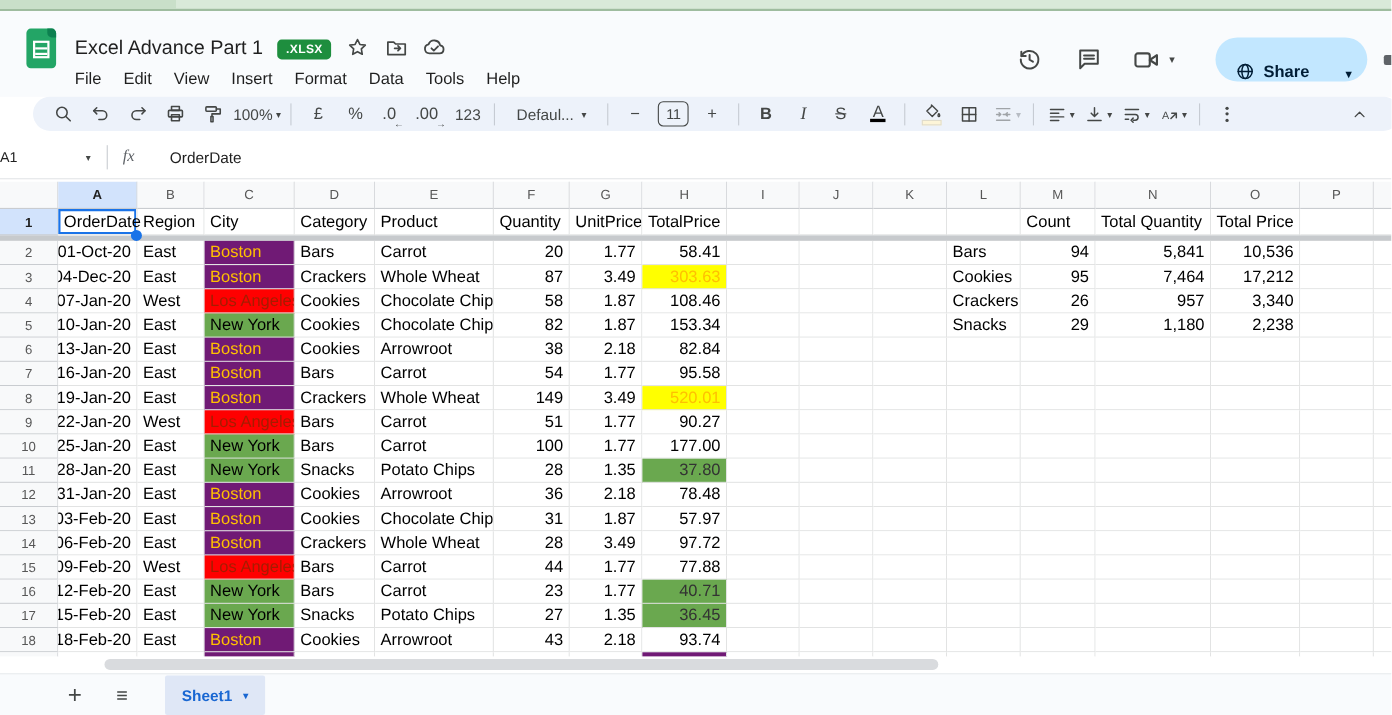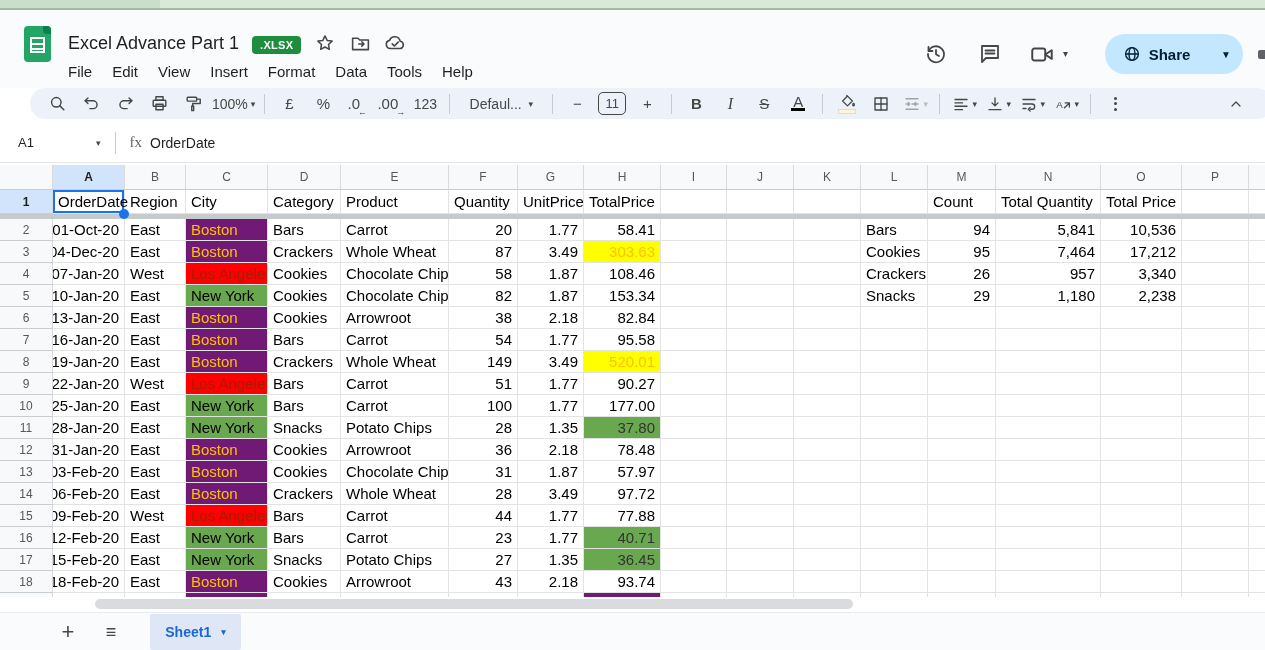--- a/index.html
+++ b/index.html
@@ -18,21 +18,21 @@
   .logo .grid:before{content:"";position:absolute;left:0;right:0;top:3.5px;height:2px;background:#fff}
   .logo .grid:after{content:"";position:absolute;left:0;right:0;top:9px;height:2px;background:#fff}
   .titleline{position:absolute;left:68px;top:22px;display:flex;align-items:flex-end;gap:13px}
   .doctitle{font-size:18px;font-weight:500;color:#1f1f1f}
   .badge{background:#1e8e3e;color:#fff;font-size:11px;font-weight:700;padding:3px 8px;border-radius:4px;letter-spacing:.3px}
   .titleline .tic{width:22px;height:22px;display:flex;align-items:center;justify-content:center;color:#444746}
   #menubar{position:absolute;left:58px;top:50px;display:flex}
   .menu{font-size:15px;color:#1f1f1f;padding:3px 10px;border-radius:4px;cursor:default}
   .hdr-ic{position:absolute;top:30px;width:28px;height:28px;display:flex;align-items:center;justify-content:center;color:#444746}
   .cam-caret{position:absolute;top:38px;font-size:10px;color:#444746}
-  .share{position:absolute;left:1105px;top:24px;width:138px;height:40px;background:#c2e7ff;border-radius:20px;display:flex;align-items:center;color:#001d35}
+  .share{position:absolute;left:1105px;top:24px;width:138px;height:40px;background:#c2e7ff;border-radius:20px;display:flex;align-items:flex-end;color:#001d35}
   .share-main{flex:1;display:flex;align-items:center;justify-content:center;gap:8px;font-size:15px;font-weight:600}
   .share-div{width:1px;background:#eaf6ff;margin:0}
   .share-caret{width:34px;display:flex;align-items:center;justify-content:center;font-size:10px}
   .edgeglyph{position:absolute;left:1258px;top:40px;width:7px;height:9px;background:#5f6368;border-radius:2px 0 0 2px}
 
   
   .toolbar{position:absolute;top:88px;left:30px;right:-8px;height:31px;background:#edf2fa;border-radius:20px;
            display:flex;align-items:center;padding:0 10px;box-sizing:border-box;color:#444746}
   .tb{min-width:30px;height:26px;display:flex;align-items:center;justify-content:center;border-radius:4px;font-size:15px;padding:0 2px}
   .tdiv{width:1px;height:20px;background:#c6cbd3;margin:0 7px}
@@ -48,24 +48,24 @@
   .fillbar{width:16px;height:3px;background:#fdf5d8;border:1px solid #e0dccb;margin-top:1px}
   .subarrow{font-size:9px;align-self:flex-end;margin:10px 0 0 -2px}
   .gray{color:#b7bcc4}
   .vdots{display:flex;flex-direction:column;gap:2.5px}
   .vdots i{width:3px;height:3px;border-radius:50%;background:#444746}
   .collapse{margin-left:auto;margin-right:10px}
 
   
   .fbar{position:absolute;top:123px;left:0;width:1265px;height:40px;background:#fff;border-bottom:1px solid #e3e5e8;
         box-sizing:border-box;display:flex;align-items:center}
-  .namebox{width:78px;padding-left:18px;font-size:13px;color:#1f1f1f}
+  .namebox{width:78px;font-size:13px;color:#1f1f1f}
   .nb-caret{font-size:9px;color:#444746;margin-right:14px}
   .fdivider{width:1px;height:22px;background:#c9ccd1;margin-right:14px}
-  .fx{font-family:"Liberation Serif",serif;color:#5f6368;font-size:15px;margin-right:8px}
+  .fx{font-style:italic;font-family:"Liberation Serif",serif;color:#5f6368;font-size:15px;margin-right:32px}
   .fval{font-size:14px;color:#1f1f1f}
 
   
   #sheet{position:absolute;top:165px;left:0;width:1265px;height:432px;display:grid;overflow:hidden;background:#fff;
          grid-template-columns:53px 72px 61px 82px 73px 108px 69px 66px 77px 66px 67px 67px 67px 68px 105px 81px 67px 40px;
          grid-template-rows:25px 24px 5px repeat(17,22px) 4px}
   .gc{box-sizing:border-box;border-right:1px solid #e2e3e3;border-bottom:1px solid #e2e3e3;background:#fff;
       font-size:15px;color:#000;padding:0 5px;display:flex;align-items:center;white-space:nowrap;overflow:hidden}
   .gc.num{justify-content:flex-end}
   .hc{box-sizing:border-box;background:#f8f9fa;border-right:1px solid #d8dadd;border-bottom:1px solid #c9ccd0;

